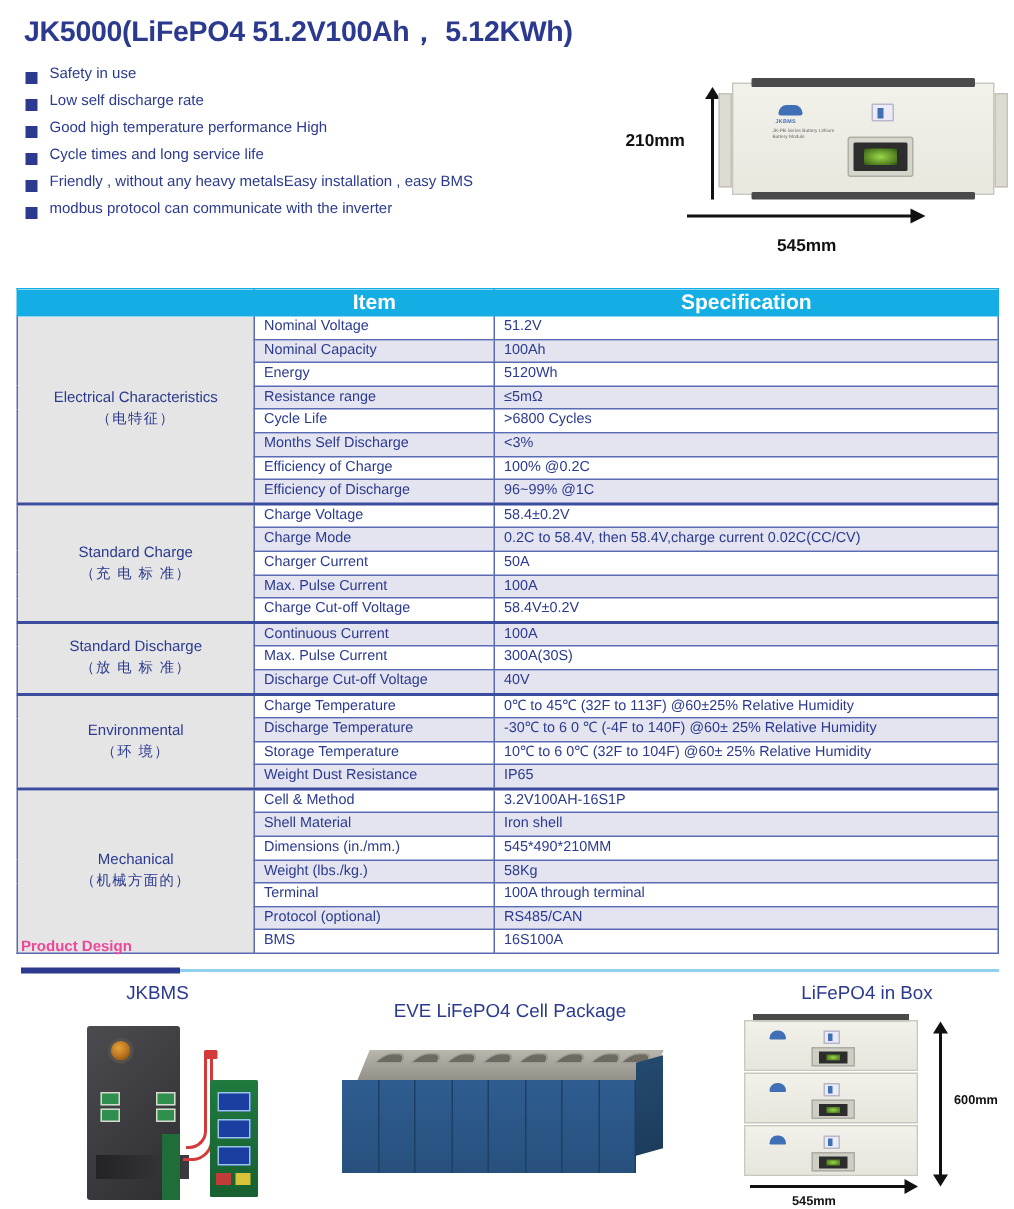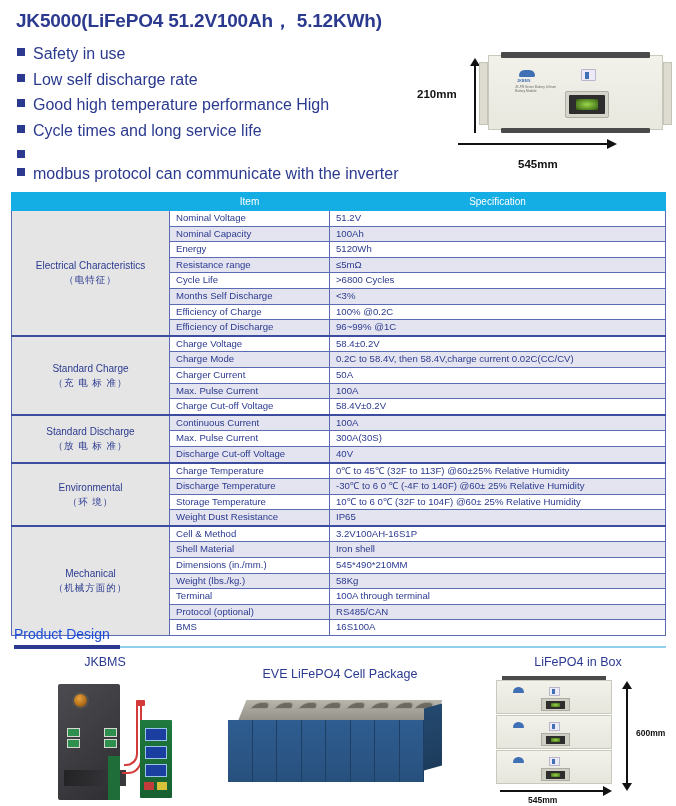--- a/index.html
+++ b/index.html
@@ -37,21 +37,21 @@
     margin-bottom: 5.5px;
   }
   .bullet-sq {
     width: 8px; height: 8px;
     background: #2b3a8f;
     margin-top: 4px;
     margin-right: 8px;
     flex: 0 0 8px;
   }
   .bullet-txt {
-    font-size: 16px;
+    font-size: 10px;
     color: #2b3a8f;
     line-height: 1.25;
     white-space: nowrap;
   }
 
   
   .hero { position: absolute; left: 400px; top: 40px; width: 276px; height: 150px; }
 
   .hero-dim-v {
     position: absolute; left: 17px; top: 48px;
@@ -157,22 +157,22 @@
     border: 1px solid #5a6bb3;
     padding: 0 6px;
     height: 14.6px;
     line-height: 14.6px;
     white-space: nowrap;
     overflow: hidden;
   }
   .spec-table thead th {
     background: #14ade4;
     color: #ffffff;
-    font-weight: normal;
-    font-size: 10px;
+    font-weight: bold;
+    font-size: 14px;
     height: 17px;
     line-height: 17px;
     text-align: center;
     border-color: #14ade4;
   }
   .col-cat { width: 158px; }
   .col-item { width: 160px; }
   .col-spec { width: 336px; }
 
   td.cat {
@@ -185,21 +185,21 @@
   }
   td.cat .cn { display: block; font-size: 9.5px; letter-spacing: 1px; }
   td.item { text-align: left; }
   td.val  { text-align: left; }
   tr.alt td.item, tr.alt td.val { background: #e4e4f0; }
   tr.sec-top > td { border-top: 2px solid #3c4da0; }
 
   
   .pd-head {
     position: absolute; left: 14px; top: 626px;
-    font-size: 14px; color: #1d4ed8; font-weight: normal;
+    font-size: 10px; color: #ec4899; font-weight: bold;
   }
   .pd-rule-dark {
     position: absolute; left: 14px; top: 645px;
     width: 106px; height: 4px; background: #2b3a8f;
   }
   .pd-rule-light {
     position: absolute; left: 120px; top: 646px;
     width: 546px; height: 1.5px; background: #8fd0ef;
   }
 
@@ -400,20 +400,21 @@
   <div class="bullet-row">
     <span class="bullet-sq"></span>
     <span class="bullet-txt">Good high temperature  performance High</span>
   </div>
   <div class="bullet-row">
     <span class="bullet-sq"></span>
     <span class="bullet-txt">Cycle times and long service life</span>
   </div>
   <div class="bullet-row">
     <span class="bullet-sq"></span>
+    <span class="bullet-txt">Friendly , without  any  heavy  metalsEasy  installation , easy  BMS</span>
   </div>
   <div class="bullet-row">
     <span class="bullet-sq"></span>
     <span class="bullet-txt">modbus protocol can communicate with the inverter</span>
   </div>
 </div>
 
 <div class="hero">
   <div class="arrow-v"></div>
   <div class="hero-dim-v">210mm</div>

